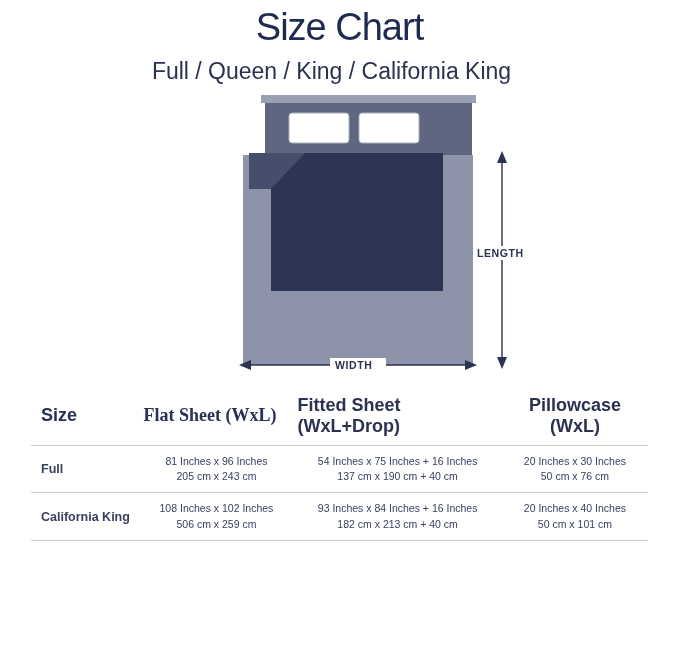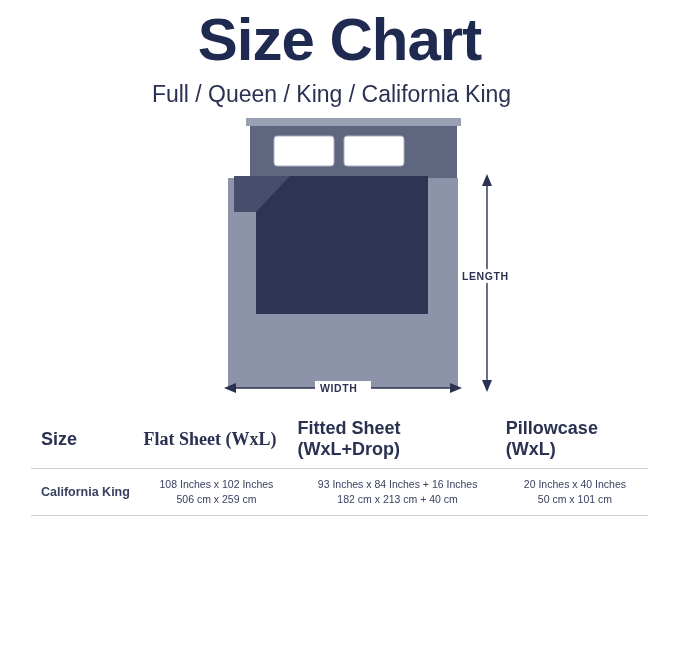--- a/index.html
+++ b/index.html
@@ -15,40 +15,41 @@
     overflow: hidden;
   }
   .page {
     position: relative;
     width: 679px;
     height: 647px;
   }
   
   .title {
     text-align: center;
-    font-size: 60px;
-    font-weight: bold;
+    font-size: 38px;
+    font-weight: normal;
     letter-spacing: -1px;
     color: #1f2a50;
     margin: 8px 0 0 0;
     line-height: 1.05;
   }
   .subtitle {
     text-align: center;
     font-size: 23px;
     color: #2b3150;
     margin: 10px 16px 0 0;
     font-weight: normal;
   }
   
   .illustration {
     position: relative;
     width: 578px;
     height: 290px;
     margin-top: 8px;
+    margin-left: 15px;
   }
   .ill-svg {
     display: block;
   }
   .dim-label {
     font-size: 10.5px;
     font-weight: bold;
     fill: #2b3150;
     letter-spacing: 0.6px;
     font-family: "Liberation Sans", sans-serif;
@@ -64,21 +65,21 @@
     font-size: 18px;
     font-weight: bold;
     color: #2b3150;
     text-align: left;
     padding: 6px 4px 8px 4px;
     border-bottom: 1px solid #c9cdd8;
   }
   .size-table th.col-size { width: 100px; padding-left: 10px; }
   .size-table th.col-flat { width: 160px; text-align: left; font-family: Liberation Serif, serif;}
   .size-table th.col-fitted { width: 215px; text-align: left;}
-  .size-table th.col-pillow { width: 145px; text-align: left;}
+  .size-table th.col-pillow { width: 145px; text-align: center;}
   .size-table td {
     padding: 8px 4px;
     border-bottom: 1px solid #c9cdd8;
     vertical-align: middle;
     color: #3a4060;
   }
   .size-table tr:last-child td {
     border-bottom: 1px solid #c9cdd8;
   }
   .cell-size {
@@ -140,20 +141,35 @@
     <thead>
       <tr>
         <th class="col-size">Size</th>
         <th class="col-flat">Flat Sheet (WxL)</th>
         <th class="col-fitted">Fitted Sheet (WxL+Drop)</th>
         <th class="col-pillow">Pillowcase (WxL)</th>
       </tr>
     </thead>
     <tbody>
       <tr>
+        <td class="cell-size">Full</td>
+        <td class="cell-spec">
+          <div>81 Inches x 96 Inches</div>
+          <div>205 cm x 243 cm</div>
+        </td>
+        <td class="cell-spec">
+          <div>54 Inches x 75 Inches + 16 Inches</div>
+          <div>137 cm x 190 cm + 40 cm</div>
+        </td>
+        <td class="cell-spec">
+          <div>20 Inches x 30 Inches</div>
+          <div>50 cm x 76 cm</div>
+        </td>
+      </tr>
+      <tr>
         <td class="cell-size">California King</td>
         <td class="cell-spec">
           <div>108 Inches x 102 Inches</div>
           <div>506 cm x 259 cm</div>
         </td>
         <td class="cell-spec">
           <div>93 Inches x 84 Inches + 16 Inches</div>
           <div>182 cm x 213 cm + 40 cm</div>
         </td>
         <td class="cell-spec">

